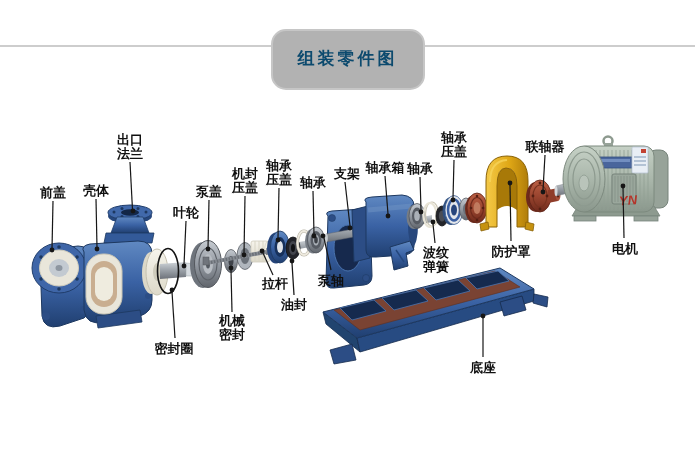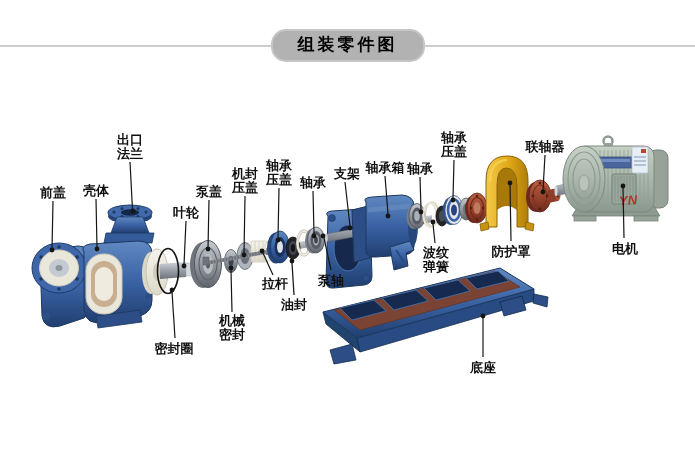--- a/index.html
+++ b/index.html
@@ -1,22 +1,22 @@
 <!DOCTYPE html>
 <html><head>
 <meta charset="utf-8">
 <style>
   html,body{margin:0;padding:0;background:#fff;}
   #stage{position:relative;width:695px;height:457px;background:#ffffff;overflow:hidden;
          font-family:"Liberation Sans", sans-serif;}
   #rule{position:absolute;left:0;right:0;top:45px;height:2px;background:#cdcdcd;}
   #badge{position:absolute;left:50%;top:29px;transform:translateX(-50%);
          background:#b2b2b2;border:2px solid #c6c6c6;border-radius:15px;
-         color:#000000;font-size:17px;font-weight:bold;letter-spacing:3px;
-         padding:5px 25px;line-height:1.1;white-space:nowrap;}
+         color:#0c4a6e;font-size:17px;font-weight:bold;letter-spacing:3px;
+         padding:19px 25px;line-height:1.1;white-space:nowrap;}
   svg{position:absolute;left:0;top:0;}
   text.lbl{font-family:"Liberation Sans", sans-serif;font-size:13px;font-weight:bold;
            fill:#101010;text-anchor:middle;}
   text.brand{font-family:"Liberation Sans", sans-serif;font-size:13px;font-weight:bold;
              font-style:italic;fill:#b5342a;text-anchor:end;}
   .ldr{stroke:#161616;stroke-width:1.2;fill:none;}
   .dot{fill:#161616;stroke:none;}
 </style>
 </head>
 <body>

